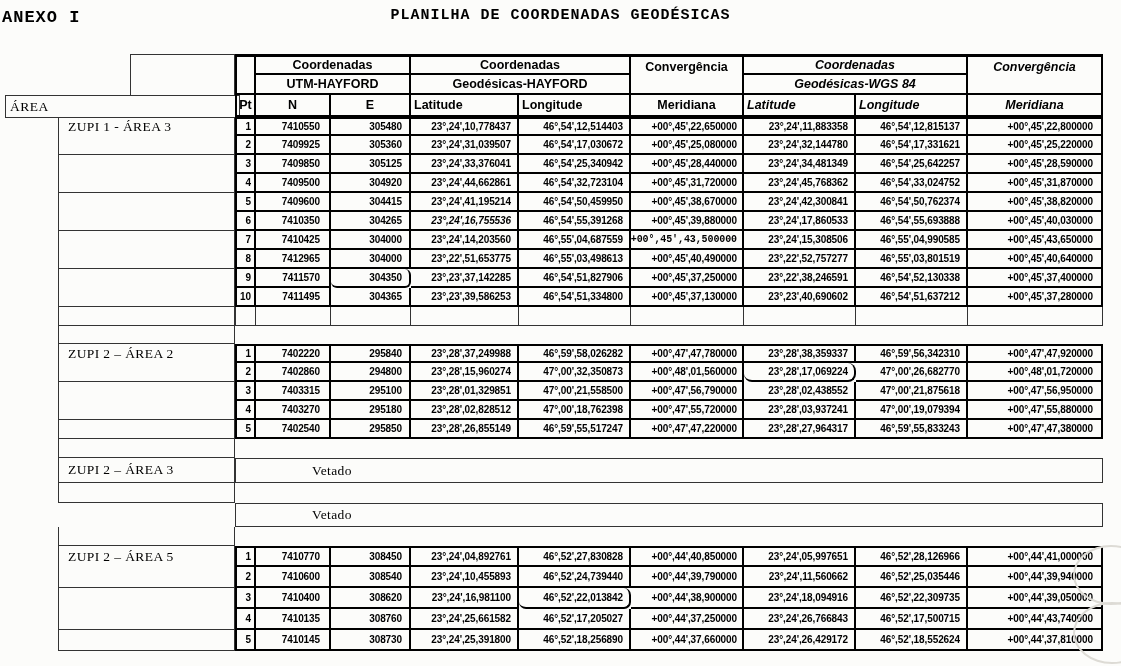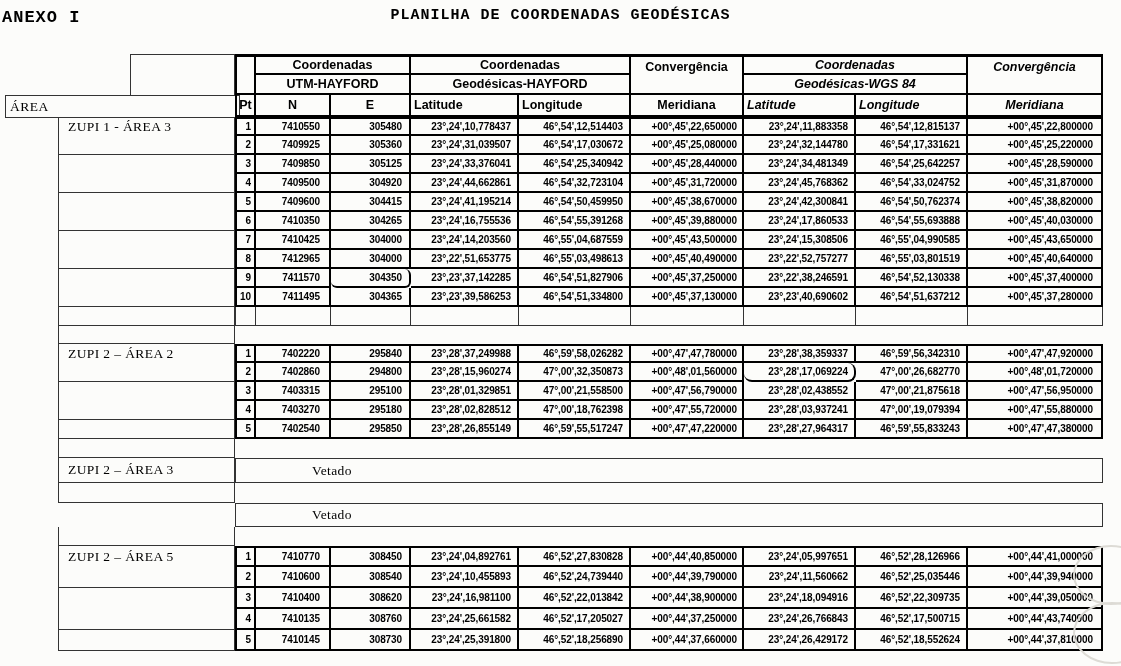--- a/index.html
+++ b/index.html
@@ -128,33 +128,33 @@
       <div class="c k3" style="grid-area: 8 / 5;">23°,24',41,195214</div>
       <div class="c k4" style="grid-area: 8 / 6;">46°,54',50,459950</div>
       <div class="c k5" style="grid-area: 8 / 7;">+00°,45',38,670000</div>
       <div class="c k6" style="grid-area: 8 / 8;">23°,24',42,300841</div>
       <div class="c k7" style="grid-area: 8 / 9;">46°,54',50,762374</div>
       <div class="c k8" style="grid-area: 8 / 10;">+00°,45',38,820000</div>
       <div class="ac ab" style="grid-area: 9 / 1;"></div>
       <div class="c k0 cl" style="grid-area: 9 / 2;">6</div>
       <div class="c k1" style="grid-area: 9 / 3;">7410350</div>
       <div class="c k2" style="grid-area: 9 / 4;">304265</div>
-      <div class="c k3" style="grid-area: 9 / 5;">23°,24',16,755536</div>
+      <div class="c k3" style="grid-area: 9 / 5; font-style: italic;">23°,24',16,755536</div>
       <div class="c k4" style="grid-area: 9 / 6;">46°,54',55,391268</div>
       <div class="c k5" style="grid-area: 9 / 7;">+00°,45',39,880000</div>
       <div class="c k6" style="grid-area: 9 / 8;">23°,24',17,860533</div>
       <div class="c k7" style="grid-area: 9 / 9;">46°,54',55,693888</div>
       <div class="c k8" style="grid-area: 9 / 10;">+00°,45',40,030000</div>
       <div class="ac" style="grid-area: 10 / 1;"></div>
       <div class="c k0 cl" style="grid-area: 10 / 2;">7</div>
       <div class="c k1" style="grid-area: 10 / 3;">7410425</div>
       <div class="c k2" style="grid-area: 10 / 4;">304000</div>
       <div class="c k3" style="grid-area: 10 / 5;">23°,24',14,203560</div>
       <div class="c k4" style="grid-area: 10 / 6;">46°,55',04,687559</div>
-      <div class="c k5" style="grid-area: 10 / 7;">+00°,45',43,500000</div>
+      <div class="c k5" style="grid-area: 10 / 7; font-family: Liberation Mono, monospace;">+00°,45',43,500000</div>
       <div class="c k6" style="grid-area: 10 / 8;">23°,24',15,308506</div>
       <div class="c k7" style="grid-area: 10 / 9;">46°,55',04,990585</div>
       <div class="c k8" style="grid-area: 10 / 10;">+00°,45',43,650000</div>
       <div class="ac ab" style="grid-area: 11 / 1;"></div>
       <div class="c k0 cl" style="grid-area: 11 / 2;">8</div>
       <div class="c k1" style="grid-area: 11 / 3;">7412965</div>
       <div class="c k2" style="grid-area: 11 / 4;">304000</div>
       <div class="c k3" style="grid-area: 11 / 5;">23°,22',51,653775</div>
       <div class="c k4" style="grid-area: 11 / 6;">46°,55',03,498613</div>
       <div class="c k5" style="grid-area: 11 / 7;">+00°,45',40,490000</div>
@@ -270,21 +270,21 @@
       <div class="c k4" style="grid-area: 27 / 6;">46°,52',24,739440</div>
       <div class="c k5" style="grid-area: 27 / 7;">+00°,44',39,790000</div>
       <div class="c k6" style="grid-area: 27 / 8;">23°,24',11,560662</div>
       <div class="c k7" style="grid-area: 27 / 9;">46°,52',25,035446</div>
       <div class="c k8" style="grid-area: 27 / 10;">+00°,44',39,940000</div>
       <div class="ac" style="grid-area: 28 / 1;"></div>
       <div class="c k0 cl" style="grid-area: 28 / 2;">3</div>
       <div class="c k1" style="grid-area: 28 / 3;">7410400</div>
       <div class="c k2" style="grid-area: 28 / 4;">308620</div>
       <div class="c k3" style="grid-area: 28 / 5;">23°,24',16,981100</div>
-      <div class="c k4" style="grid-area: 28 / 6;">46°,52',22,013842</div>
+      <div class="c k4" style="grid-area: 28 / 6; border-radius: 7px;">46°,52',22,013842</div>
       <div class="c k5" style="grid-area: 28 / 7;">+00°,44',38,900000</div>
       <div class="c k6" style="grid-area: 28 / 8;">23°,24',18,094916</div>
       <div class="c k7" style="grid-area: 28 / 9;">46°,52',22,309735</div>
       <div class="c k8" style="grid-area: 28 / 10;">+00°,44',39,050000</div>
       <div class="ac ab" style="grid-area: 29 / 1;"></div>
       <div class="c k0 cl" style="grid-area: 29 / 2;">4</div>
       <div class="c k1" style="grid-area: 29 / 3;">7410135</div>
       <div class="c k2" style="grid-area: 29 / 4;">308760</div>
       <div class="c k3" style="grid-area: 29 / 5;">23°,24',25,661582</div>
       <div class="c k4" style="grid-area: 29 / 6;">46°,52',17,205027</div>

